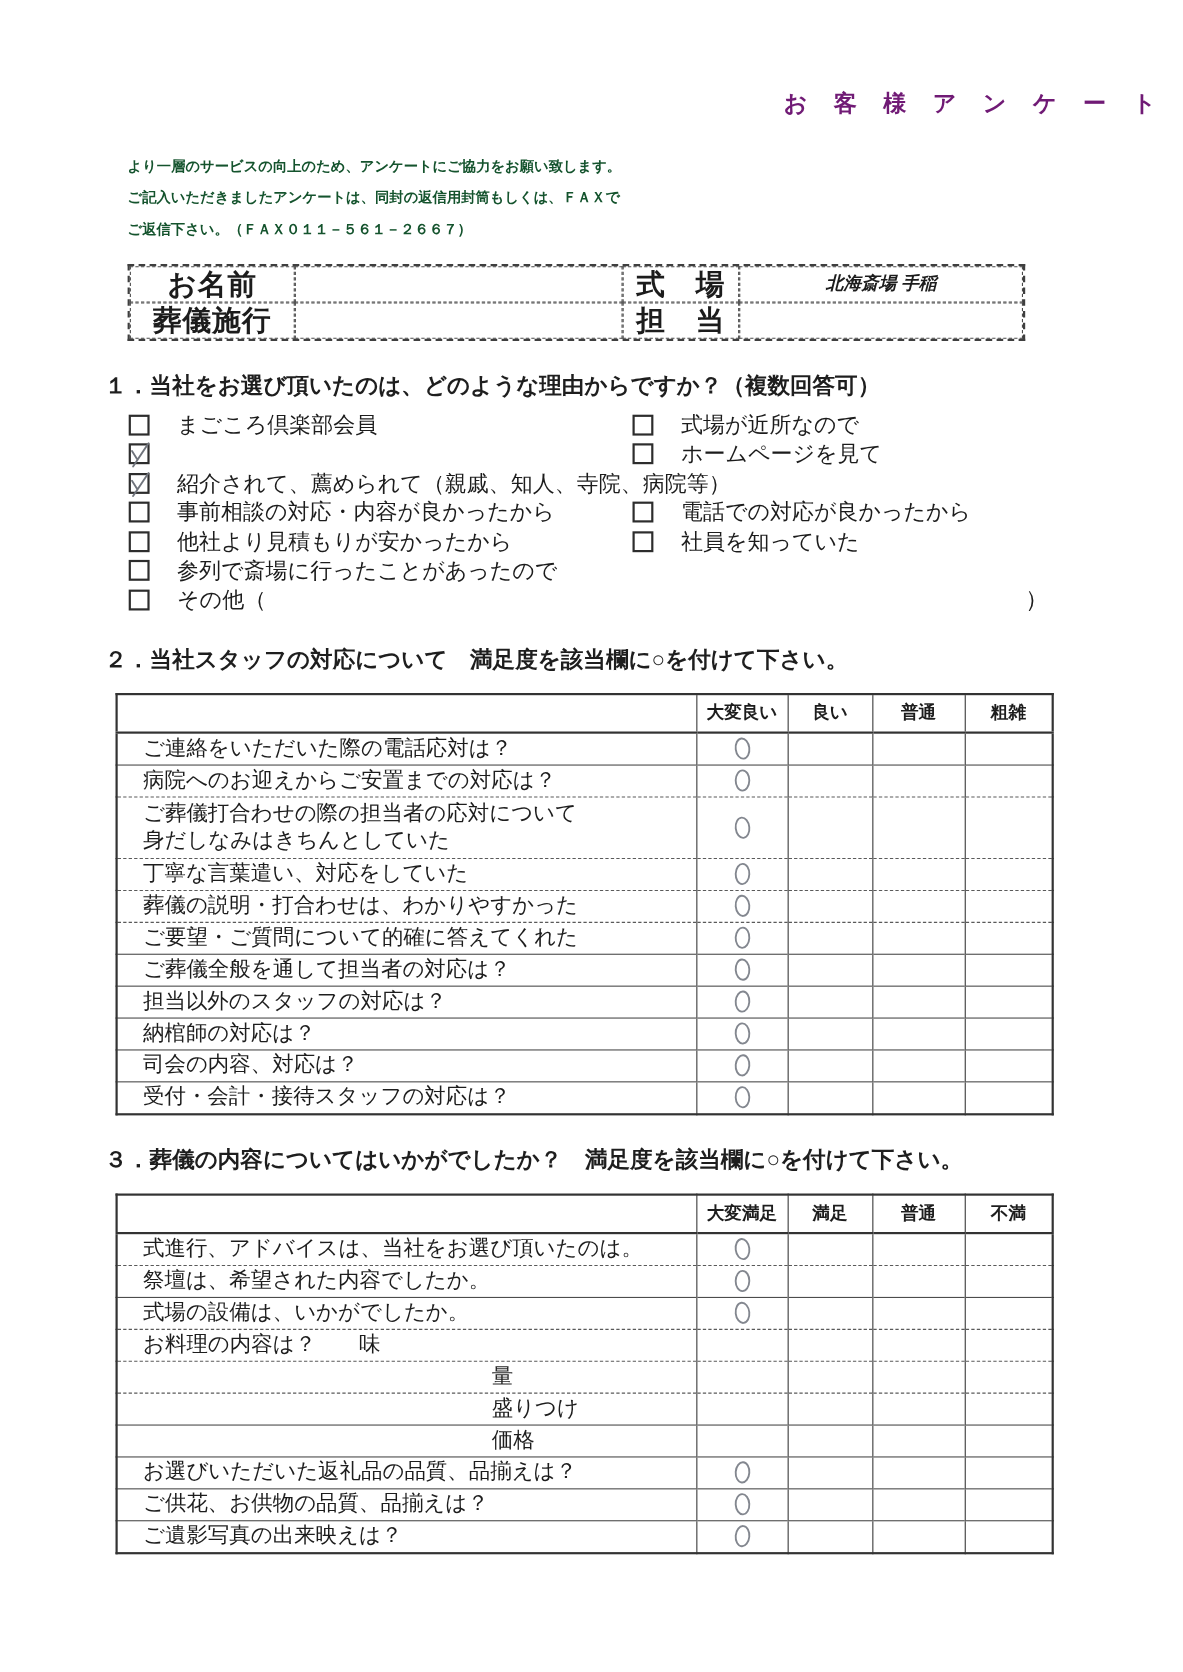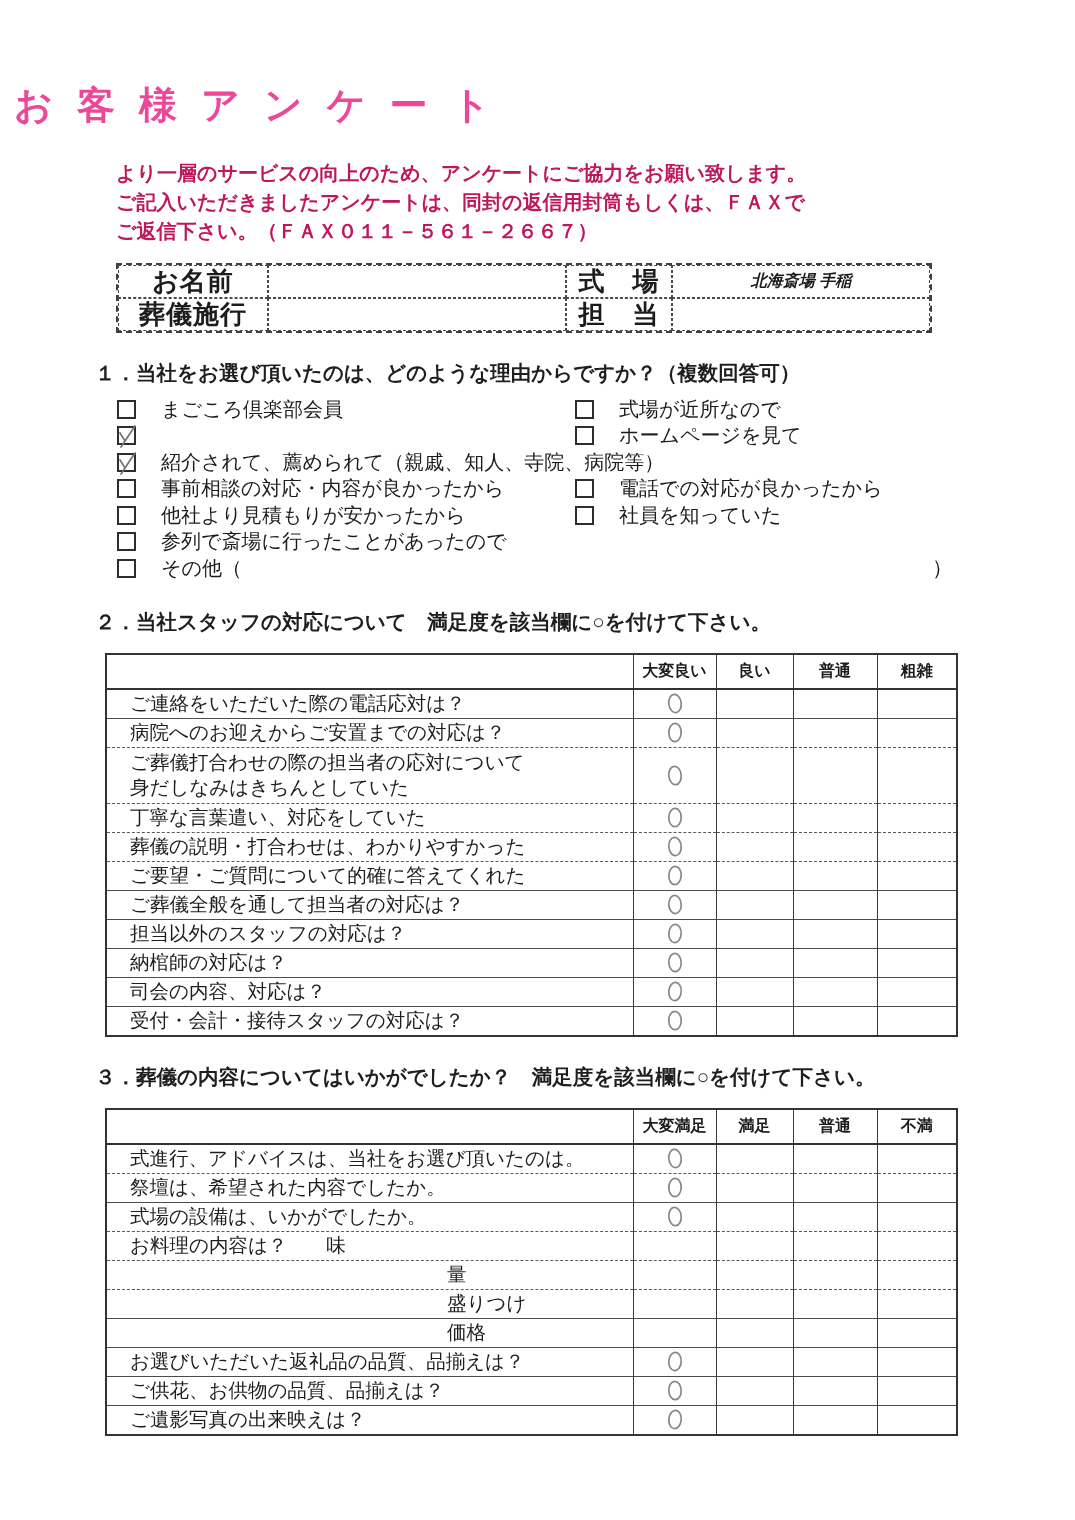--- a/index.html
+++ b/index.html
@@ -4,25 +4,25 @@
 <style>
   html,body{margin:0;padding:0;}
   body{
     width:1075px;height:1520px;background:#ffffff;
     font-family:"Liberation Sans","DejaVu Sans",sans-serif;
     color:#1c1c1c;
   }
   .page{position:relative;width:1075px;height:1520px;overflow:hidden;}
 
   .title{
-    margin:0;padding:80px 0 0 14px;text-align:left;
-    font-size:38px;font-weight:700;letter-spacing:24px;color:#ec4899;
-  }
-
-  .intro{margin:28px 0 13px 116px;font-size:20px;line-height:29px;font-weight:600;color:#be185d;}
+    margin:0;padding:80px 0 0 14px;text-align:right;
+    font-size:21px;font-weight:700;letter-spacing:24px;color:#701a75;
+  }
+
+  .intro{margin:28px 0 13px 116px;font-size:13px;line-height:29px;font-weight:600;color:#14532d;}
 
   
   .info-box{
     margin:17px 0 0 116px;width:812px;
     display:grid;grid-template-columns:150px 298px 106px 1fr;
     border:2.5px dashed #3f3f3f;
   }
   .info-box .cell{
     height:31px;display:flex;align-items:center;
     border:1.2px dashed #4a4a4a;font-size:26px;font-weight:600;

